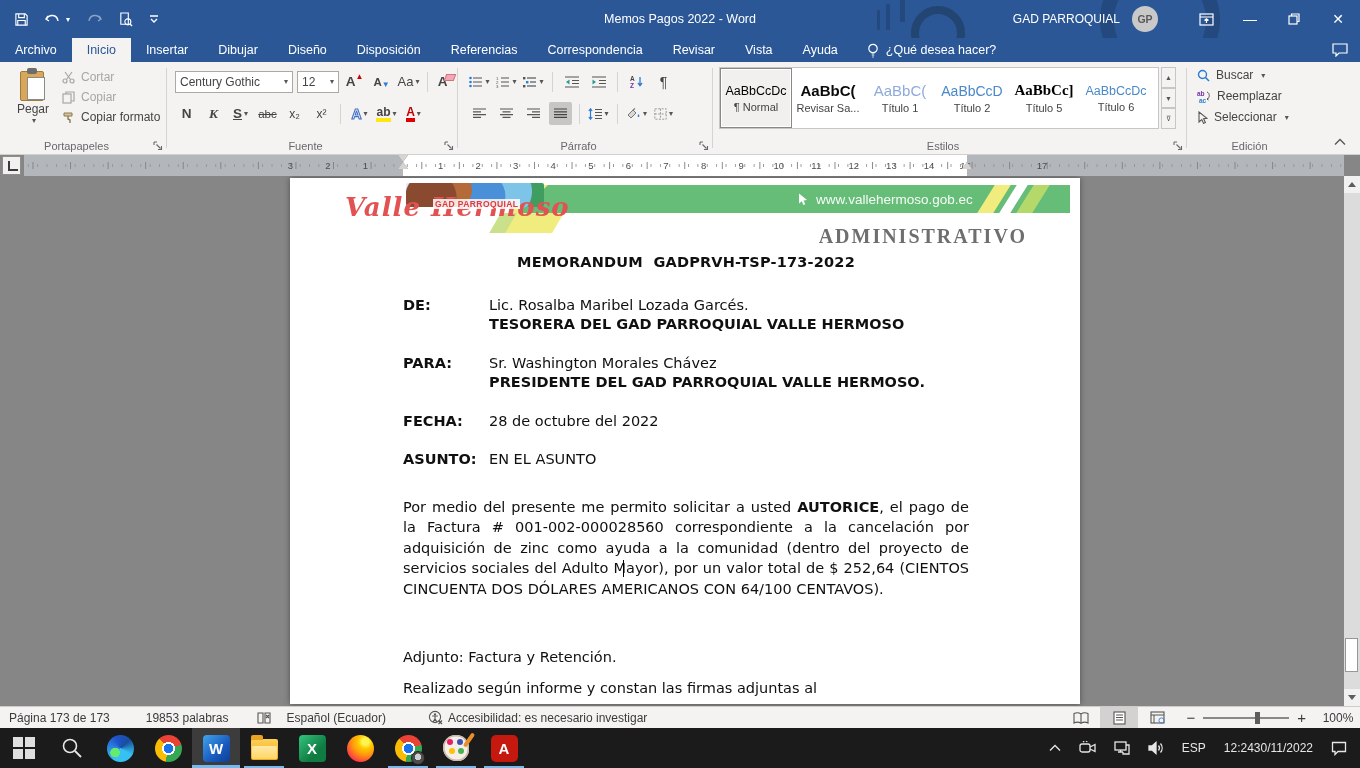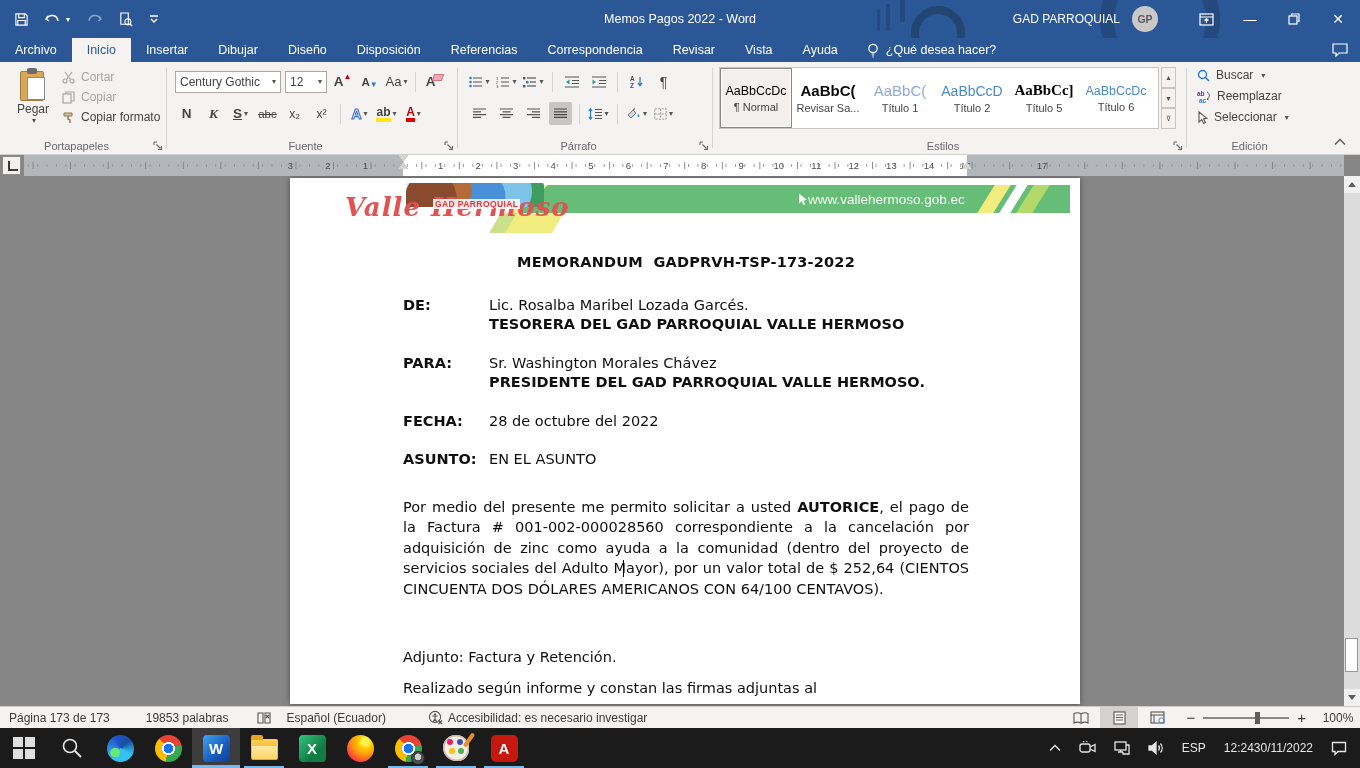--- a/index.html
+++ b/index.html
@@ -120,21 +120,21 @@
       radial-gradient(circle at 18% 60%, #8a4a2f 0 22%, transparent 23%),
       radial-gradient(circle at 34% 30%, #b56a3a 0 20%, transparent 21%),
       radial-gradient(circle at 55% 55%, #4a90d9 0 30%, transparent 31%),
       radial-gradient(circle at 72% 35%, #7ec3e8 0 26%, transparent 27%),
       radial-gradient(circle at 88% 65%, #3f9e5f 0 26%, transparent 27%),
       linear-gradient(100deg,#d8edf6 0 30%, #9fd0ea 30% 55%, #bfe3c4 55% 75%, #e7c9a0 75%);
     }
   .brand { position:absolute; left:55px; top:9px; font-family:"DejaVu Serif",serif; font-style:italic; font-weight:700; font-size:26px; color:#e25252; letter-spacing:1px; }
   .brand-sub { position:absolute; left:143px; top:16px; font-size:8.5px; font-weight:700; color:#e03a3a; background:rgba(255,255,255,.85); padding:0 2px; letter-spacing:.4px; }
   .banner { position:absolute; left:228px; top:2px; width:552px; height:28px; background:#65bd77; clip-path:polygon(30px 0, 100% 0, 100% 100%, 0 100%); display:flex; align-items:center; }
-  .banner .url { position:absolute; left:280px; display:flex; align-items:center; color:rgba(255,255,255,.95); font-size:13.5px; }
+  .banner .url { position:absolute; left:280px; display:flex; align-items:center; gap:8px; color:rgba(255,255,255,.95); font-size:13.5px; }
   .stripe { position:absolute; top:0; height:28px; transform:skewX(-32deg); }
   .stripe.y1 { left:468px; width:16px; background:#f1ec7e; }
   .stripe.w1 { left:490px; width:11px; background:#ffffff; }
   .stripe.g1 { left:507px; width:16px; background:#b4d96a; }
   .ypara1 { position:absolute; left:222px; top:2px; width:54px; height:48px; background:#f1ec7e; transform:skewX(-30deg); }
   .ypara2 { position:absolute; left:205px; top:30px; width:16px; height:20px; background:#cbe08b; transform:skewX(-30deg); }
   .dept { position:absolute; right:53px; top:42px; font-family:"Liberation Serif",serif; font-weight:700; font-size:20px; color:#6e6e6e; letter-spacing:2px; }
 
   
   .memo { position:absolute; left:113px; top:75px; width:566px; font-family:"DejaVu Sans",sans-serif; font-size:14.5px; line-height:19.5px; color:#101010; }
@@ -321,21 +321,21 @@
       </div>
       <div class="glabel">Portapapeles</div>
       <svg class="launcher" viewBox="0 0 10 10">
           <path d="M1 1 v3 M1 1 h3 M3.5 3.5 l4 4 M8.5 5 v3.5 h-3.5" fill="none" stroke="#69676d" stroke-width="1.1"></path>
         </svg>
       <div class="gdivider" style="left:166px;"></div>
     </div>
 
     <div class="rgroup" style="left:167px;width:291px;">
       <div class="row1" style="left:8px;">
-        <span class="combo" style="width:106px;">
+        <span class="combo" style="width:118px;">
           <span>Century Gothic</span>
             <span class="carat">▾</span>
         </span>
         <span class="combo" style="width:42px;">
           <span>12</span>
             <span class="carat">▾</span>
         </span>
         <span class="rbtn">
             <span class="fx">A</span>
             <span style="color:#c00;font-size:8px;margin-top:-10px;">▲</span>
@@ -641,20 +641,21 @@
               </svg>
             <span>www.vallehermoso.gob.ec</span>
           </span>
           <div class="stripe y1"></div>
             <div class="stripe w1"></div>
             <div class="stripe g1"></div>
         </div>
         <div class="logo-art"></div>
         <div class="brand">Valle Hermoso</div>
         <div class="brand-sub">GAD PARROQUIAL</div>
+        <div class="dept">ADMINISTRATIVO</div>
       </div>
 
       <div class="memo">
         <div class="memo-title">MEMORANDUM  GADPRVH-TSP-173-2022</div>
         <div id="fields-host">
             <div class="frow">
               <div class="flabel">DE:</div>
               <div>
                 <div>Lic. Rosalba Maribel Lozada Garcés.</div>
                 <div style="font-weight: 700;">TESORERA DEL GAD PARROQUIAL VALLE HERMOSO</div>

